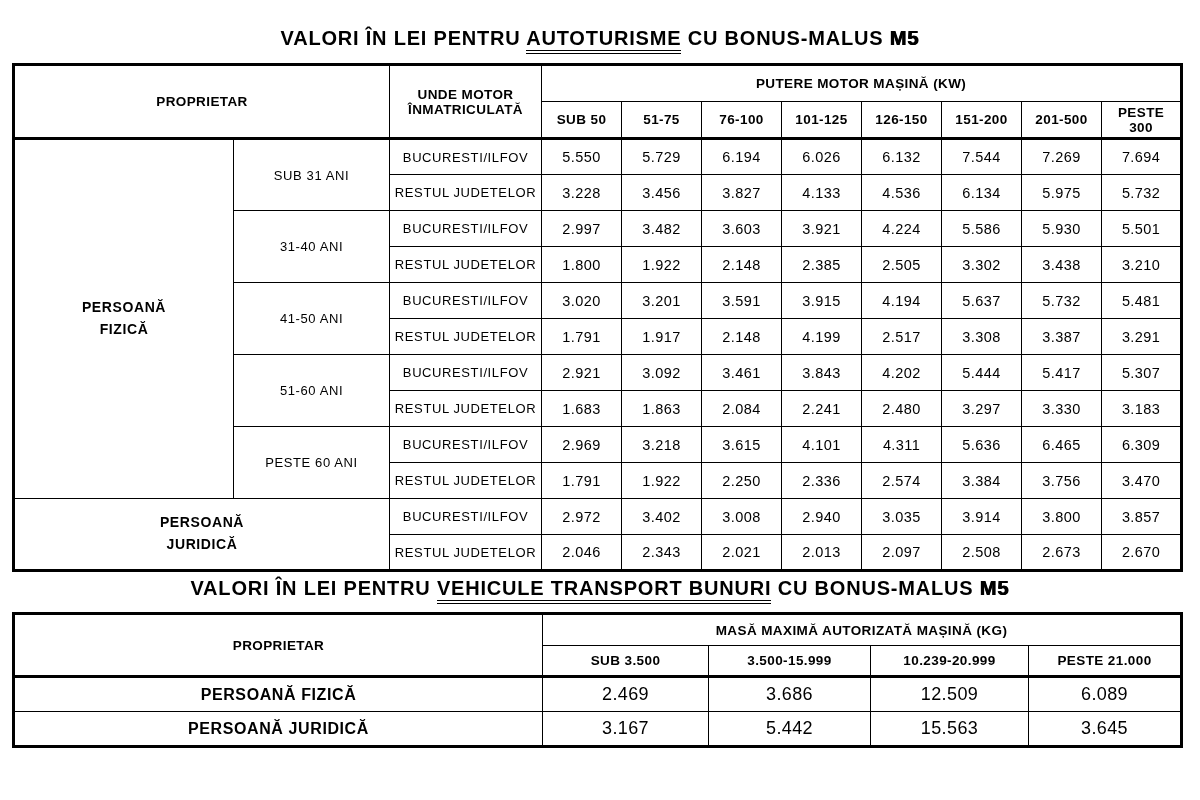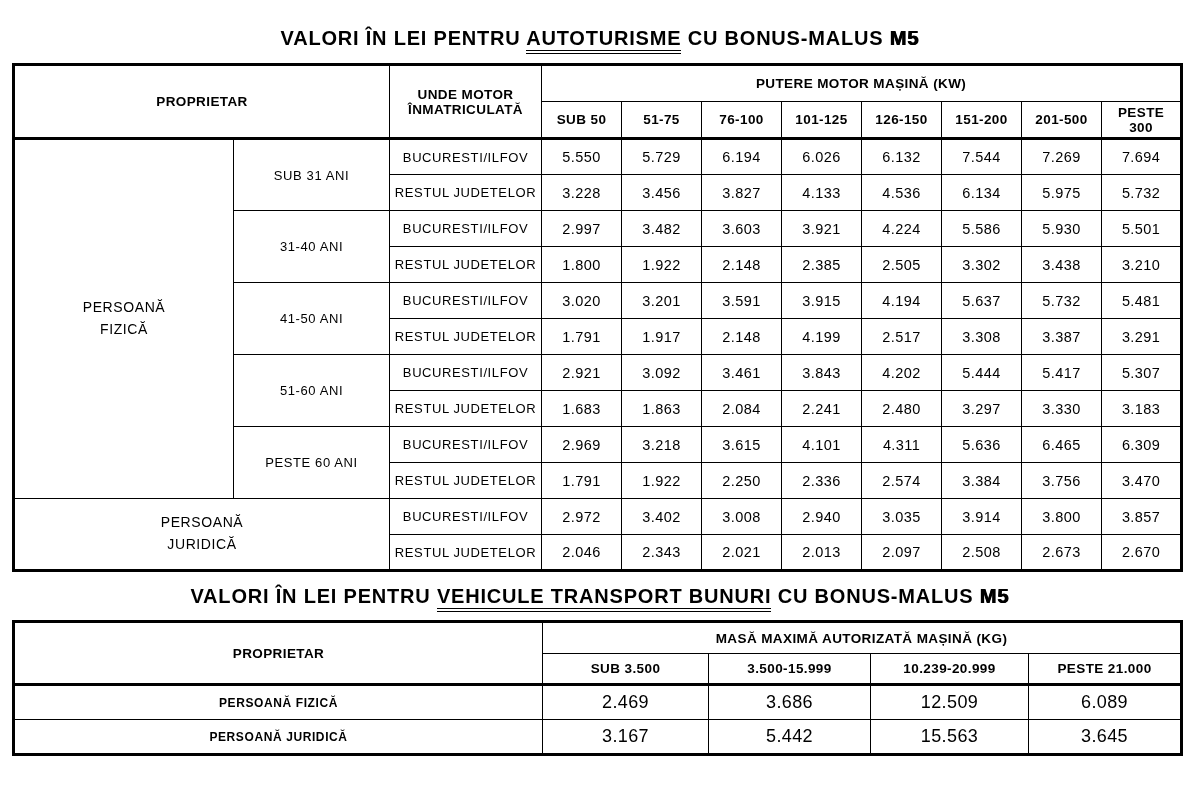--- a/index.html
+++ b/index.html
@@ -20,21 +20,21 @@
   .doc-title .u-seg {
     border-bottom: 4px double #000;
     padding-bottom: 1px;
   }
   .doc-title .m-seg {
     font-weight: 700;
     text-shadow: 0.6px 0 0 #000, -0.3px 0 0 #000;
     letter-spacing: 1px;
   }
   #title-1 { padding-top: 27px; }
-  #title-2 { padding-top: 13px; }
+  #title-2 { padding-top: 5px; }
 
   table.tbl {
     border-collapse: collapse;
     table-layout: fixed;
     width: 1168px;
     margin-left: 12px;
     border: 3px solid #000;
   }
   #title-1 + table.tbl { margin-top: 13px; }
   .tbl th, .tbl td {
@@ -55,38 +55,38 @@
   
   .t1 thead tr { height: 37px; }
   .t1 tbody tr { height: 36px; }
   
   .t2 { margin-top: 12px; }
   .t2 thead tr.group-row { height: 32px; }
   .t2 thead tr.cols-row { height: 31px; }
   .t2 tbody tr { height: 35px; }
 
   td.owner-cell {
-    font-weight: 400;
+    font-weight: 700;
     font-size: 14px;
     letter-spacing: 0.6px;
     line-height: 1.55;
   }
   td.age-cell, td.where-cell {
     font-weight: 400;
     font-size: 13px;
     letter-spacing: 0.6px;
   }
   td.v {
     font-weight: 400;
     font-size: 14.5px;
     letter-spacing: 0.4px;
   }
   .t2 td.owner-row-label {
     font-weight: 700;
-    font-size: 12px;
+    font-size: 16px;
     letter-spacing: 0.6px;
   }
   .t2 td.v { font-size: 18px; }
 </style>
 </head>
 <body>
 
 <div class="doc-title" id="title-1">
   <span>VALORI ÎN LEI PENTRU </span><span class="u-seg">AUTOTURISME</span><span> CU BONUS-MALUS </span><span class="m-seg">M5</span>
 </div>

